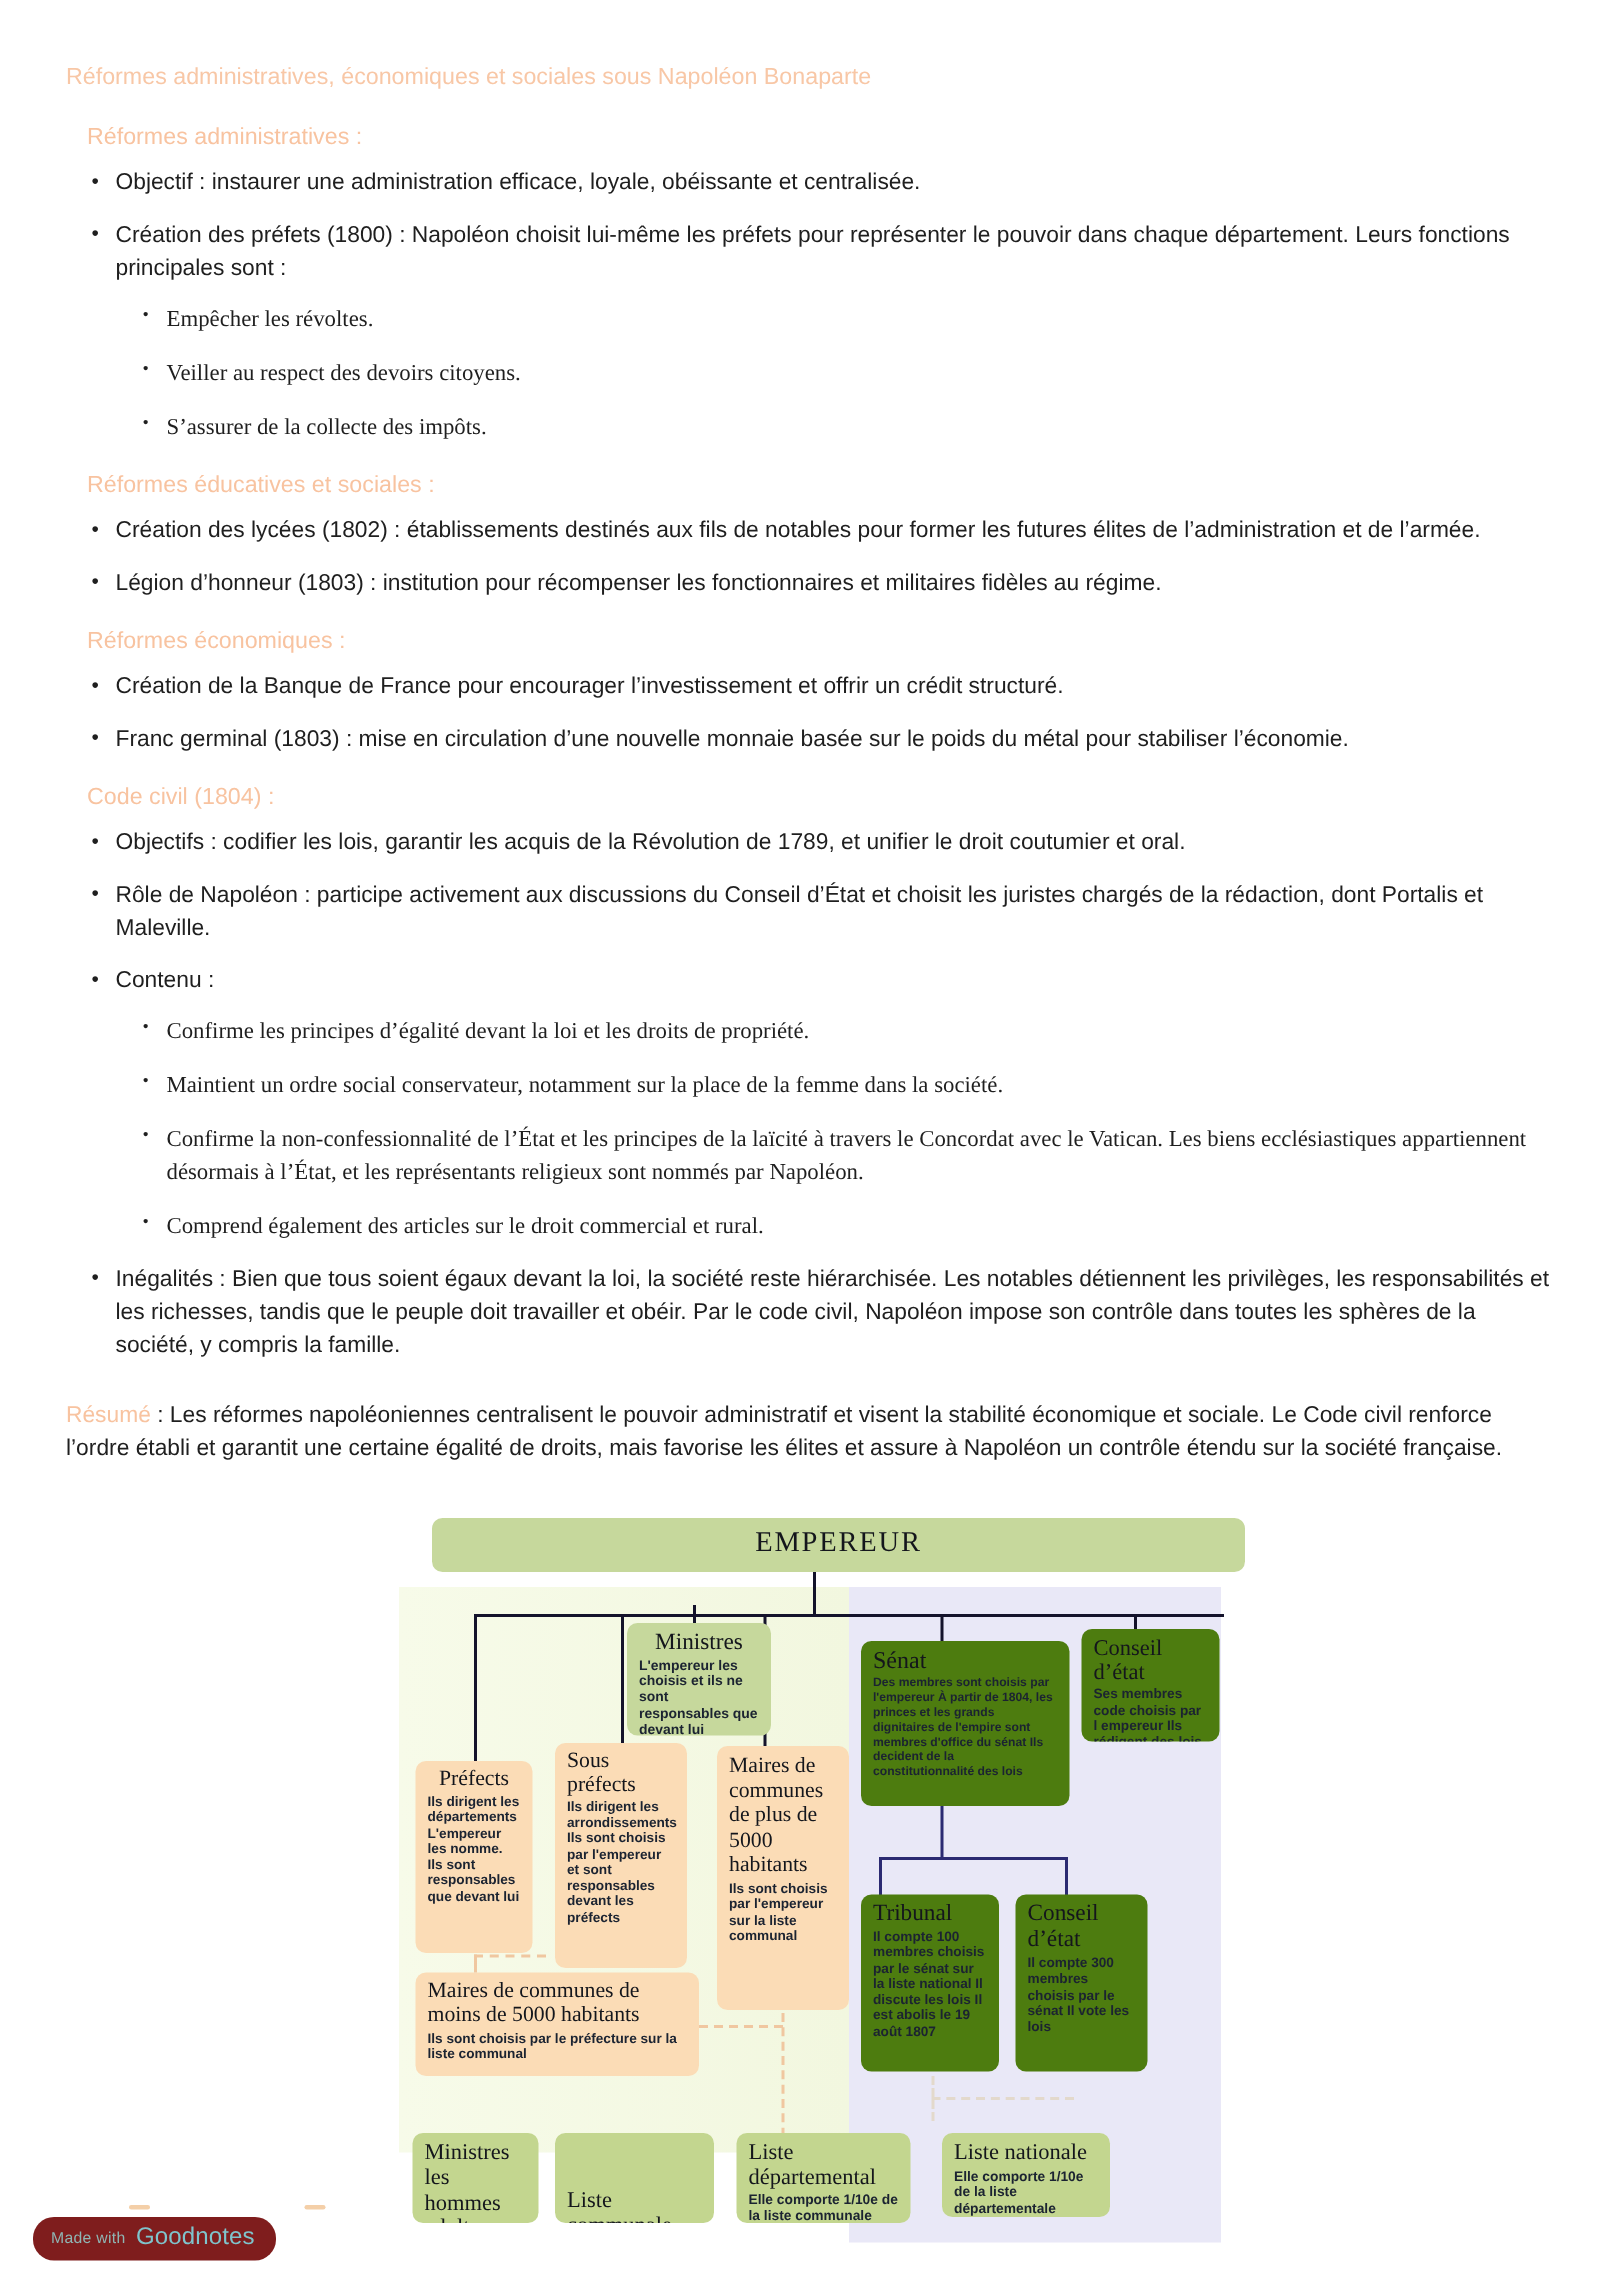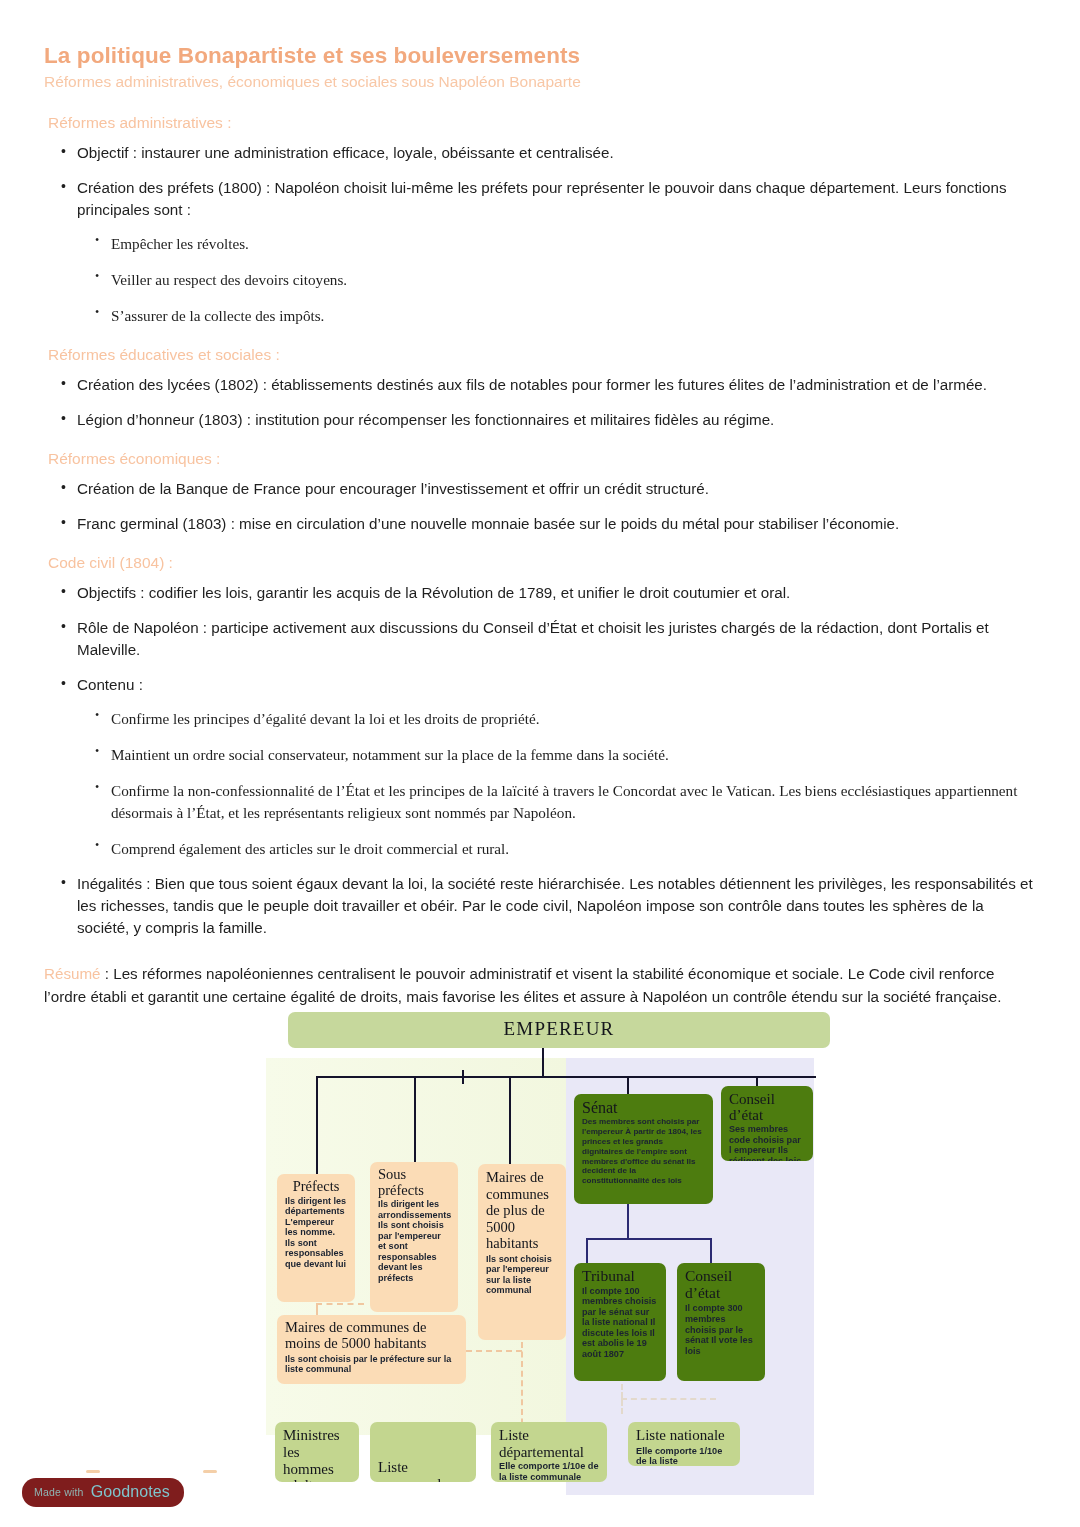--- a/index.html
+++ b/index.html
@@ -34,21 +34,21 @@
   }
   .doc-subtitle {
     font-size: 15.5px;
     color: #f8c7a6;
     margin: 0 0 20px 0;
     line-height: 1.3;
   }
   .section-head {
     font-size: 15.5px;
     color: #f8c3a0;
-    margin: 0 0 8px 4px;
+    margin: 0 0 8px 14px;
     line-height: 1.35;
   }
   .section-head.mt { margin-top: 18px; }
 
   
   ul.l1 {
     list-style: none;
     margin: 0 0 0 0;
     padding: 0 0 0 16px;
   }
@@ -188,21 +188,20 @@
     width: 14px; height: 3px;
     background: #f4cfa8;
     border-radius: 2px;
   }
 </style>
 </head>
 <body>
 
 <div class="page">
 
-  <h1 class="doc-title">La politique Bonapartiste et ses bouleversements</h1>
   <div class="doc-subtitle">Réformes administratives, économiques et sociales sous Napoléon Bonaparte</div>
 
   <div class="section-head">Réformes administratives :</div>
   <ul class="l1">
     <li>
       <span>Objectif : instaurer une administration efficace, loyale, obéissante et centralisée.</span>
     </li>
     <li>
       <span>Création des préfets (1800) : Napoléon choisit lui-même les préfets pour représenter le pouvoir dans chaque département. Leurs fonctions principales sont :</span>
       <ul class="l2">
@@ -259,20 +258,24 @@
   <div class="ln h" style="left:50px; top:64px; width:500px;"></div>
 
   <div class="ln v" style="left:50px; top:64px; height:98px;"></div>
   <div class="ln v" style="left:148px; top:64px; height:98px;"></div>
   <div class="ln v" style="left:196px; top:58px; height:14px;"></div>
   <div class="ln v" style="left:243px; top:64px; height:98px;"></div>
 
   <div class="ln v" style="left:361px; top:64px; height:21px;"></div>
   <div class="ln v" style="left:490px; top:64px; height:14px;"></div>
 
+  <div class="box green" style="left:152px; top:70px; width:96px; height:75px;">
+    <span class="ttl" style="font-size:15.5px; text-align:center;">Ministres</span>
+    <span class="bdy" style="font-size:9.3px;">L'empereur les choisis et ils ne sont responsables que devant lui</span>
+  </div>
 
   <div class="box orange" style="left:11px; top:162px; width:78px; height:128px;">
     <span class="ttl" style="font-size:14.5px; text-align:center;">Préfects</span>
     <span class="bdy" style="font-size:9.1px;">Ils dirigent les départements L'empereur les nomme. Ils sont responsables que devant lui</span>
   </div>
 
   <div class="box orange" style="left:104px; top:150px; width:88px; height:150px;">
     <span class="ttl" style="font-size:14.5px;">Sous préfects</span>
     <span class="bdy" style="font-size:9.1px;">Ils dirigent les arrondissements Ils sont choisis par l'empereur et sont responsables devant les préfects</span>
   </div>
@@ -327,21 +330,21 @@
   <div class="box green2" style="left:104px; top:410px; width:106px; height:60px;">
     <span class="ttl" style="font-size:15px; line-height:1.1;margin-top:32px;">Liste communale</span>
     <span class="bdy" style="font-size:9.2px; margin-top:2px;">Elle comporte 1/10e des hommes adultes</span>
   </div>
 
   <div class="box green2" style="left:225px; top:410px; width:116px; height:60px;">
     <span class="ttl" style="font-size:15px; line-height:1.1;">Liste départemental</span>
     <span class="bdy" style="font-size:9.2px; margin-top:0;">Elle comporte 1/10e de la liste communale</span>
   </div>
 
-  <div class="box green2" style="left:362px; top:410px; width:112px; height:44px;">
+  <div class="box green2" style="left:362px; top:410px; width:112px; height:56px;">
     <span class="ttl" style="font-size:15px; line-height:1.1;">Liste nationale</span>
     <span class="bdy" style="font-size:9.2px; margin-top:2px;">Elle comporte 1/10e de la liste départementale</span>
   </div>
 
 </div>
 
 <div class="wm-tick" style="left:86px; top:1470px;"></div>
 <div class="wm-tick" style="left:203px; top:1470px;"></div>
 
 <div class="watermark">

